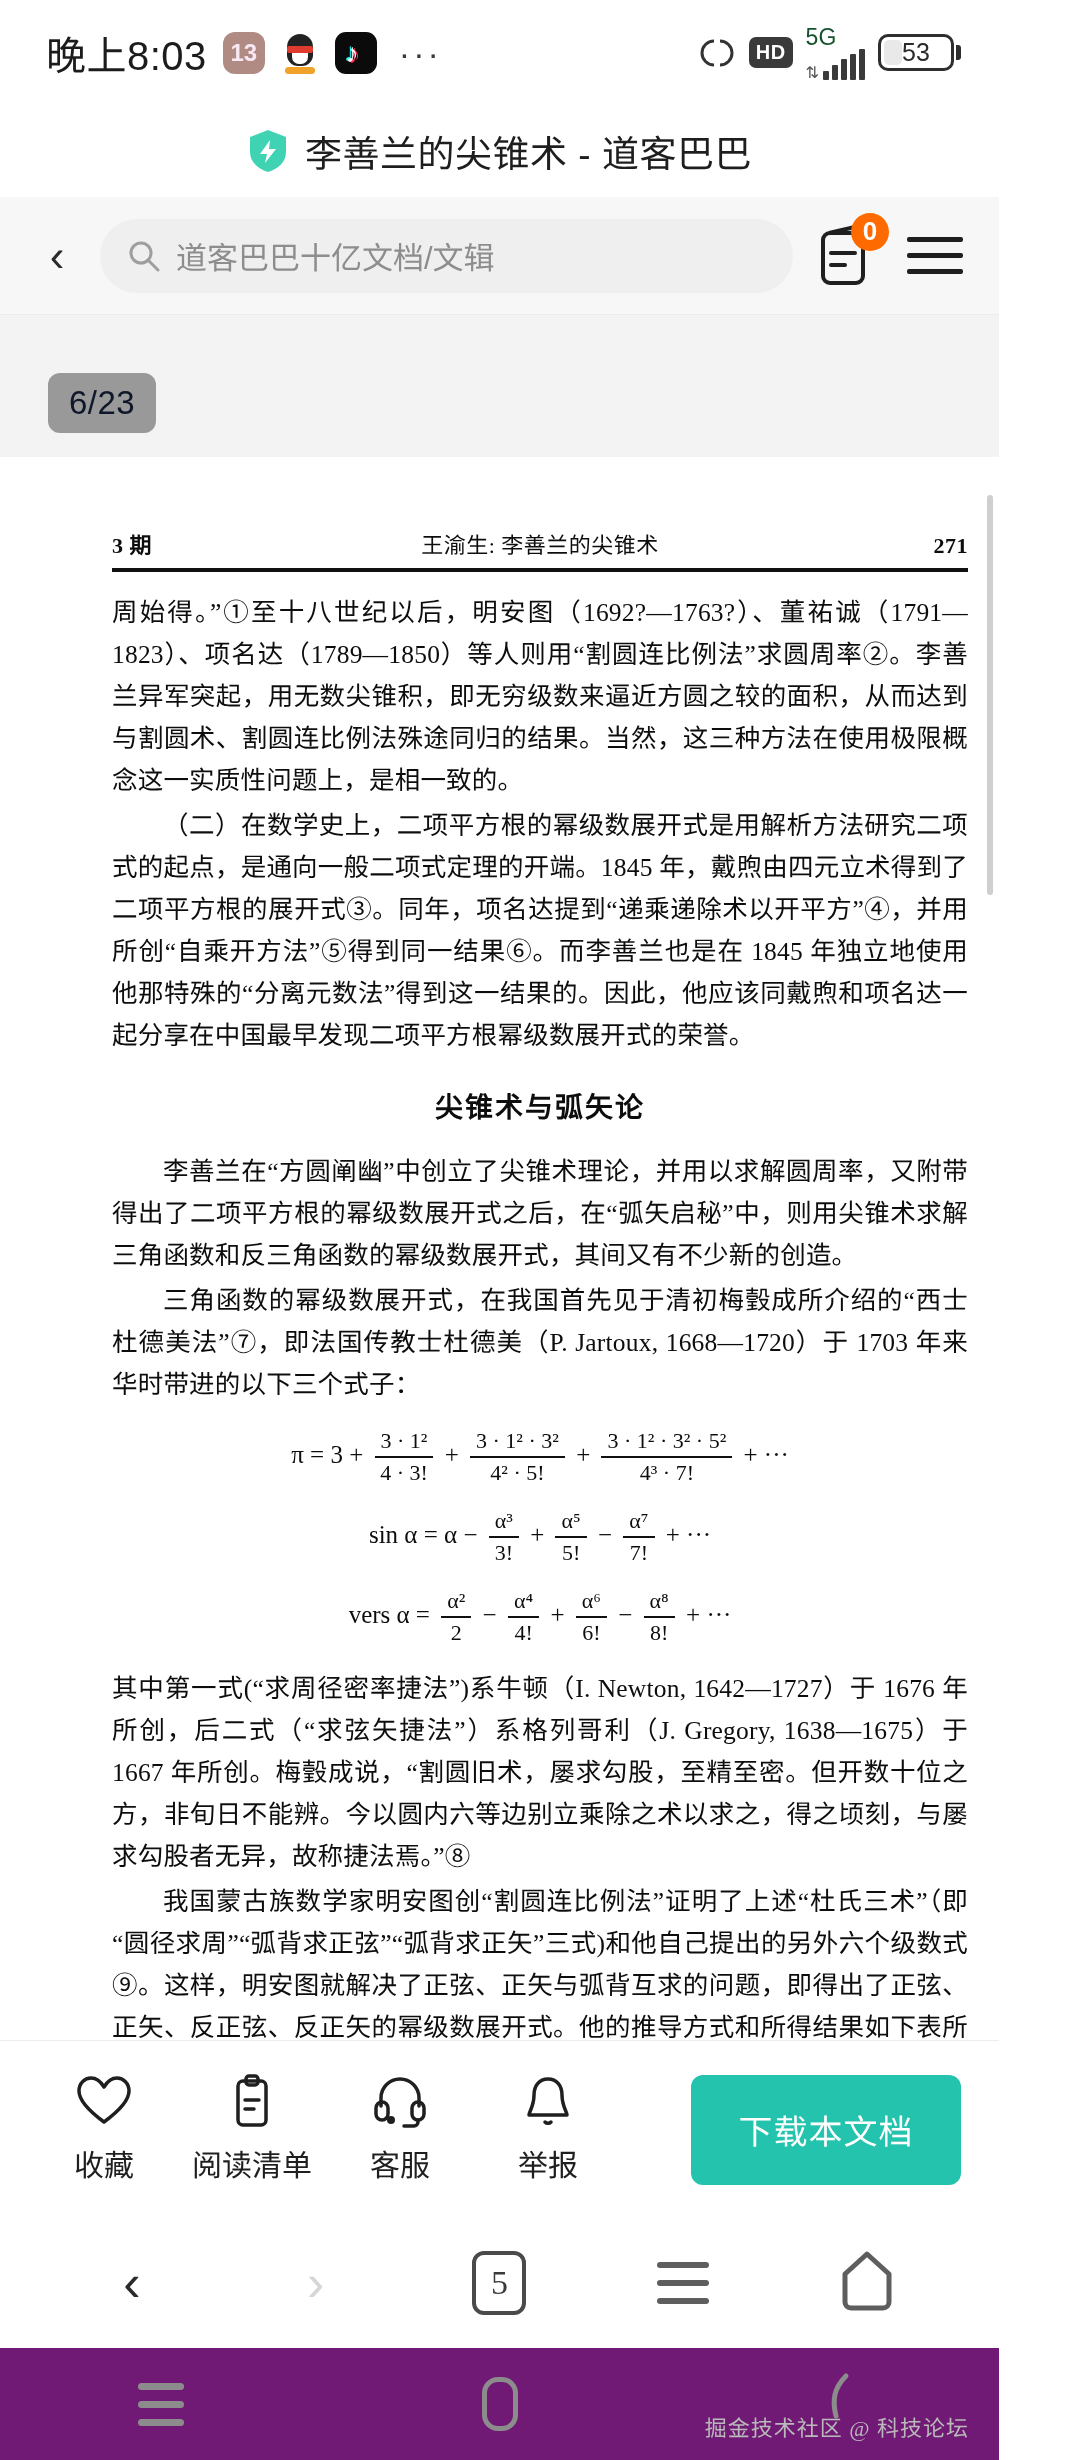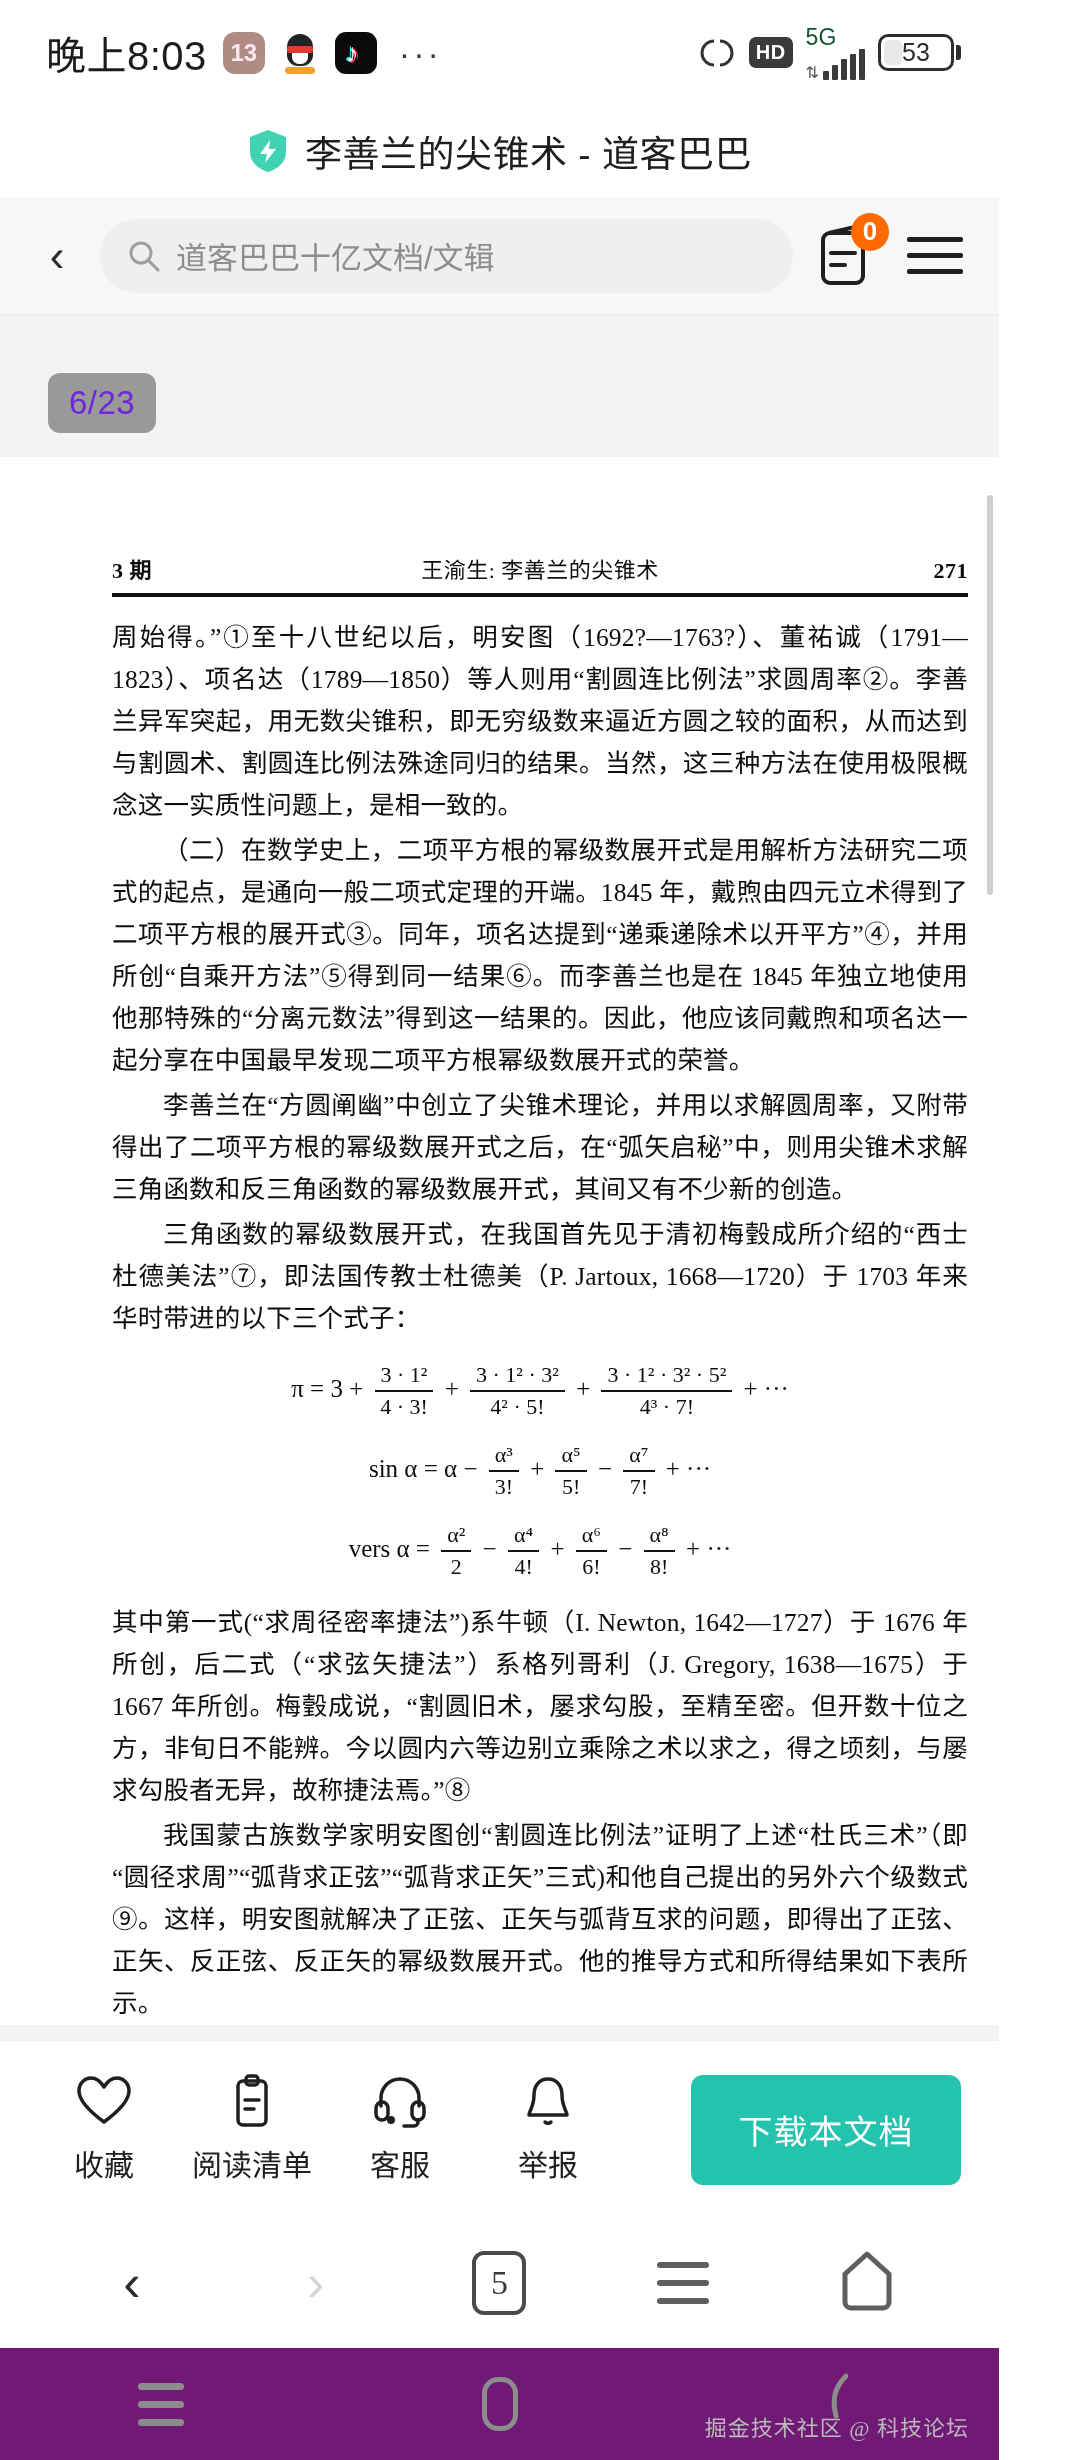--- a/index.html
+++ b/index.html
@@ -118,35 +118,35 @@
     color: #fff; font-size: 26px; font-weight: 700;
     display: flex; align-items: center; justify-content: center; padding: 0 6px;
   }
   .hamb { width: 56px; display: flex; flex-direction: column; gap: 11px; }
   .hamb span { display: block; height: 5px; background: #1f1f1f; border-radius: 2px; }
 
   
   .viewer { position: relative; flex: 1 1 auto; background: #ffffff; overflow: hidden; }
   .pagebadge {
     position: absolute; left: 48px; top: 58px; z-index: 5;
-    background: rgba(140,140,140,.88); color: #6d28d9;
+    background: rgba(140,140,140,.88); color: #0f172a;
     font-size: 33px; padding: 11px 21px; border-radius: 12px; letter-spacing: .5px;
   }
   .docscroll { position: absolute; inset: 0; background: #f3f3f3; padding-top: 142px;}
   .scrollbar {
     position: absolute; right: 6px; top: 180px; width: 6px; height: 400px;
     background: #cfcfcf; border-radius: 3px; z-index: 6;
   }
   .paper {
     position: relative; background: #fff; width: 1080px; min-height: 1560px;
     padding: 70px 112px 0 112px;
     color: #0d0d0d;
     font-family: "Liberation Serif", "DejaVu Serif", serif;
   }
-  .runhead { display: flex; align-items: baseline; font-size: 22px; letter-spacing: .5px; margin-top: 25px; }
+  .runhead { display: flex; align-items: baseline; font-size: 22px; letter-spacing: .5px; }
   .runhead .l { width: 130px; font-weight: 700;}
   .runhead .c { flex: 1; text-align: center; }
   .runhead .r { width: 130px; text-align: right; font-weight: 700;}
   .rule { height: 4px; background: #111; margin: 9px 0 20px 0; }
 
   .para {
     font-size: 25.5px; line-height: 42px; text-align: justify;
     text-justify: inter-ideograph; margin-bottom: 3px; letter-spacing: .2px;
   }
   .para.ind { text-indent: 2em; }
@@ -311,20 +311,21 @@
         <div class="runhead">
           <span class="l">3 期</span>
           <span class="c">王渝生: 李善兰的尖锥术</span>
           <span class="r">271</span>
         </div>
         <div class="rule"></div>
 
         <p class="para">周始得。”①至十八世纪以后，明安图（1692?—1763?）、董祐诚（1791—1823）、项名达（1789—1850）等人则用“割圆连比例法”求圆周率②。李善兰异军突起，用无数尖锥积，即无穷级数来逼近方圆之较的面积，从而达到与割圆术、割圆连比例法殊途同归的结果。当然，这三种方法在使用极限概念这一实质性问题上，是相一致的。</p>
         <p class="para ind">（二）在数学史上，二项平方根的幂级数展开式是用解析方法研究二项式的起点，是通向一般二项式定理的开端。1845 年，戴煦由四元立术得到了二项平方根的展开式③。同年，项名达提到“递乘递除术以开平方”④，并用所创“自乘开方法”⑤得到同一结果⑥。而李善兰也是在 1845 年独立地使用他那特殊的“分离元数法”得到这一结果的。因此，他应该同戴煦和项名达一起分享在中国最早发现二项平方根幂级数展开式的荣誉。</p>
 
+        <div class="sect">尖锥术与弧矢论</div>
 
         <p class="para ind">李善兰在“方圆阐幽”中创立了尖锥术理论，并用以求解圆周率，又附带得出了二项平方根的幂级数展开式之后，在“弧矢启秘”中，则用尖锥术求解三角函数和反三角函数的幂级数展开式，其间又有不少新的创造。</p>
         <p class="para ind">三角函数的幂级数展开式，在我国首先见于清初梅瑴成所介绍的“西士杜德美法”⑦，即法国传教士杜德美（P. Jartoux, 1668—1720）于 1703 年来华时带进的以下三个式子：</p>
 
         <div class="formula">
           <span>π =</span>
           <span>3</span> +
           <span class="frac">
             <span class="num">3 · 1²</span>
             <span class="den">4 · 3!</span>

